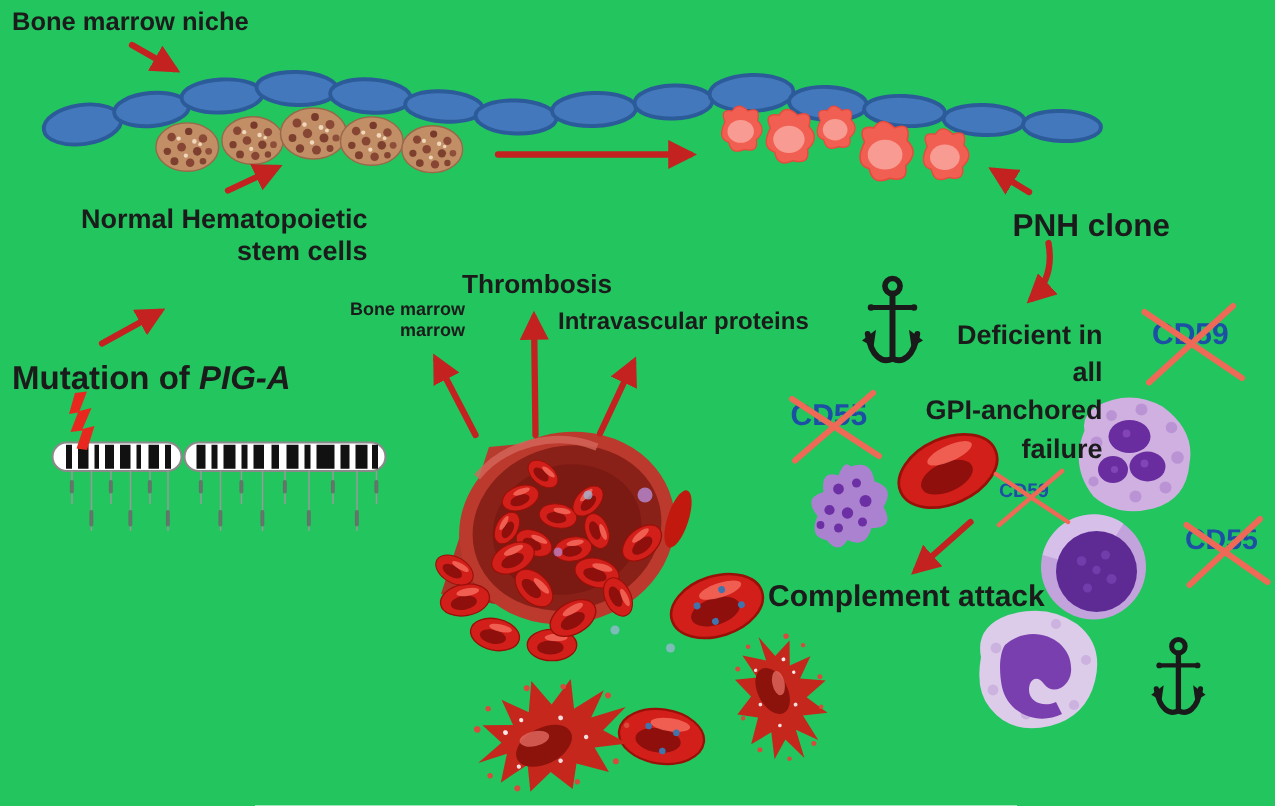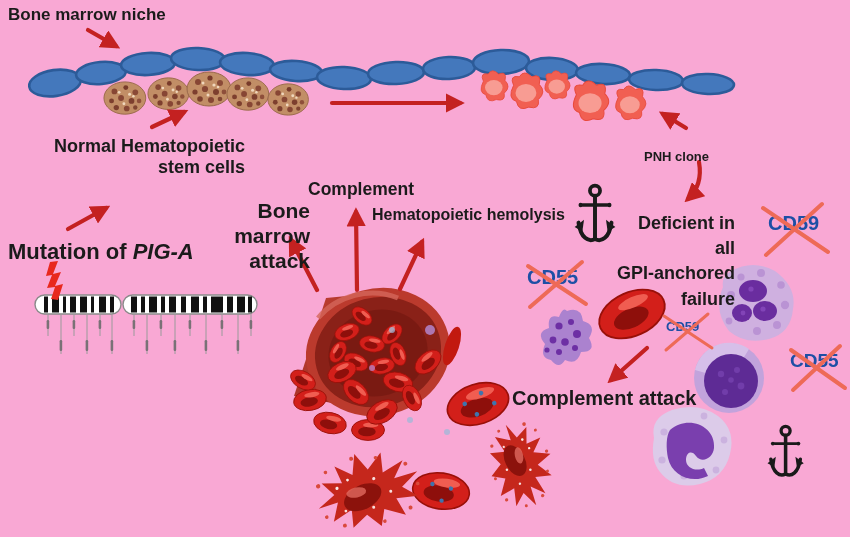--- a/index.html
+++ b/index.html
@@ -1,20 +1,20 @@
 <!DOCTYPE html>
 <html style="--arrow-red: #c42121; --marker-blue: #1d4fa5; --cross-red: #ee6a57; --niche-blue: #4478bc; --stem-cell-brown: #c28e66; --pnh-cell-red: #f15f52; --text-black: #1b1b1b;"><head>
 <meta charset="utf-8">
 <style>
   :root{
     --arrow-red:#c42121; --marker-blue:#1d4fa5; --cross-red:#ee6a57;
     --text-black:#1b1b1b;
   }
   html,body{margin:0;padding:0;background:#fff;}
-  .stage{position:relative;width:850px;height:537px;background:#f9a8d4;overflow:hidden;
+  .stage{position:relative;width:850px;height:537px;background:#22c55e;overflow:hidden;
          font-family:"Liberation Sans", sans-serif;}
   .gfx{position:absolute;left:0;top:0;z-index:1;}
   .overlay{position:absolute;left:0;top:0;z-index:3;pointer-events:none;}
   .lbl{position:absolute;z-index:2;font-weight:bold;color:var(--text-black);
        white-space:nowrap;line-height:1.18;}
   .center{text-align:right;white-space:normal;}
   .cd{color:var(--marker-blue);font-weight:bold;z-index:2;position:absolute;}
   .italic{font-style:italic;}
 </style>
 </head>
@@ -339,30 +339,30 @@
 
   <div class="lbl center" style="left:15px;top:136px;width:230px;font-size:18px;">
     <span>Normal Hematopoietic</span><br>
     <span>stem cells</span>
   </div>
 
   <div class="lbl" style="left:8px;top:239px;font-size:22px;">
     <span>Mutation of </span><span class="italic">PIG-A</span>
   </div>
 
-  <div class="lbl" style="left:644px;top:139px;font-size:13px;margin-top:10px;">PNH clone</div>
-
-  <div class="lbl center" style="left:198px;top:199px;width:112px;font-size:21px;">
+  <div class="lbl" style="left:675px;top:139px;font-size:21px;">PNH clone</div>
+
+  <div class="lbl center" style="left:198px;top:199px;width:112px;font-size:12px;">
     <span>Bone marrow</span><br>
-    <span>attack</span>
+    <span>marrow</span>
   </div>
 
-  <div class="lbl" style="left:308px;top:179px;font-size:17.5px;">Complement</div>
-
-  <div class="lbl" style="left:372px;top:206px;font-size:16px;">Hematopoietic hemolysis</div>
+  <div class="lbl" style="left:308px;top:179px;font-size:17.5px;">Thrombosis</div>
+
+  <div class="lbl" style="left:372px;top:206px;font-size:16px;">Intravascular proteins</div>
 
   <div class="lbl center" style="left:615px;top:211px;width:120px;font-size:18px;line-height:1.4;">
     <span>Deficient in all</span><br>
     <span>GPI-anchored</span><br>
     <span>failure</span>
   </div>
 
   <div class="lbl" style="left:512px;top:387px;font-size:20px;">Complement attack</div>
 
   <div class="cd" style="left:527px;top:266px;font-size:20px;">CD55</div>

